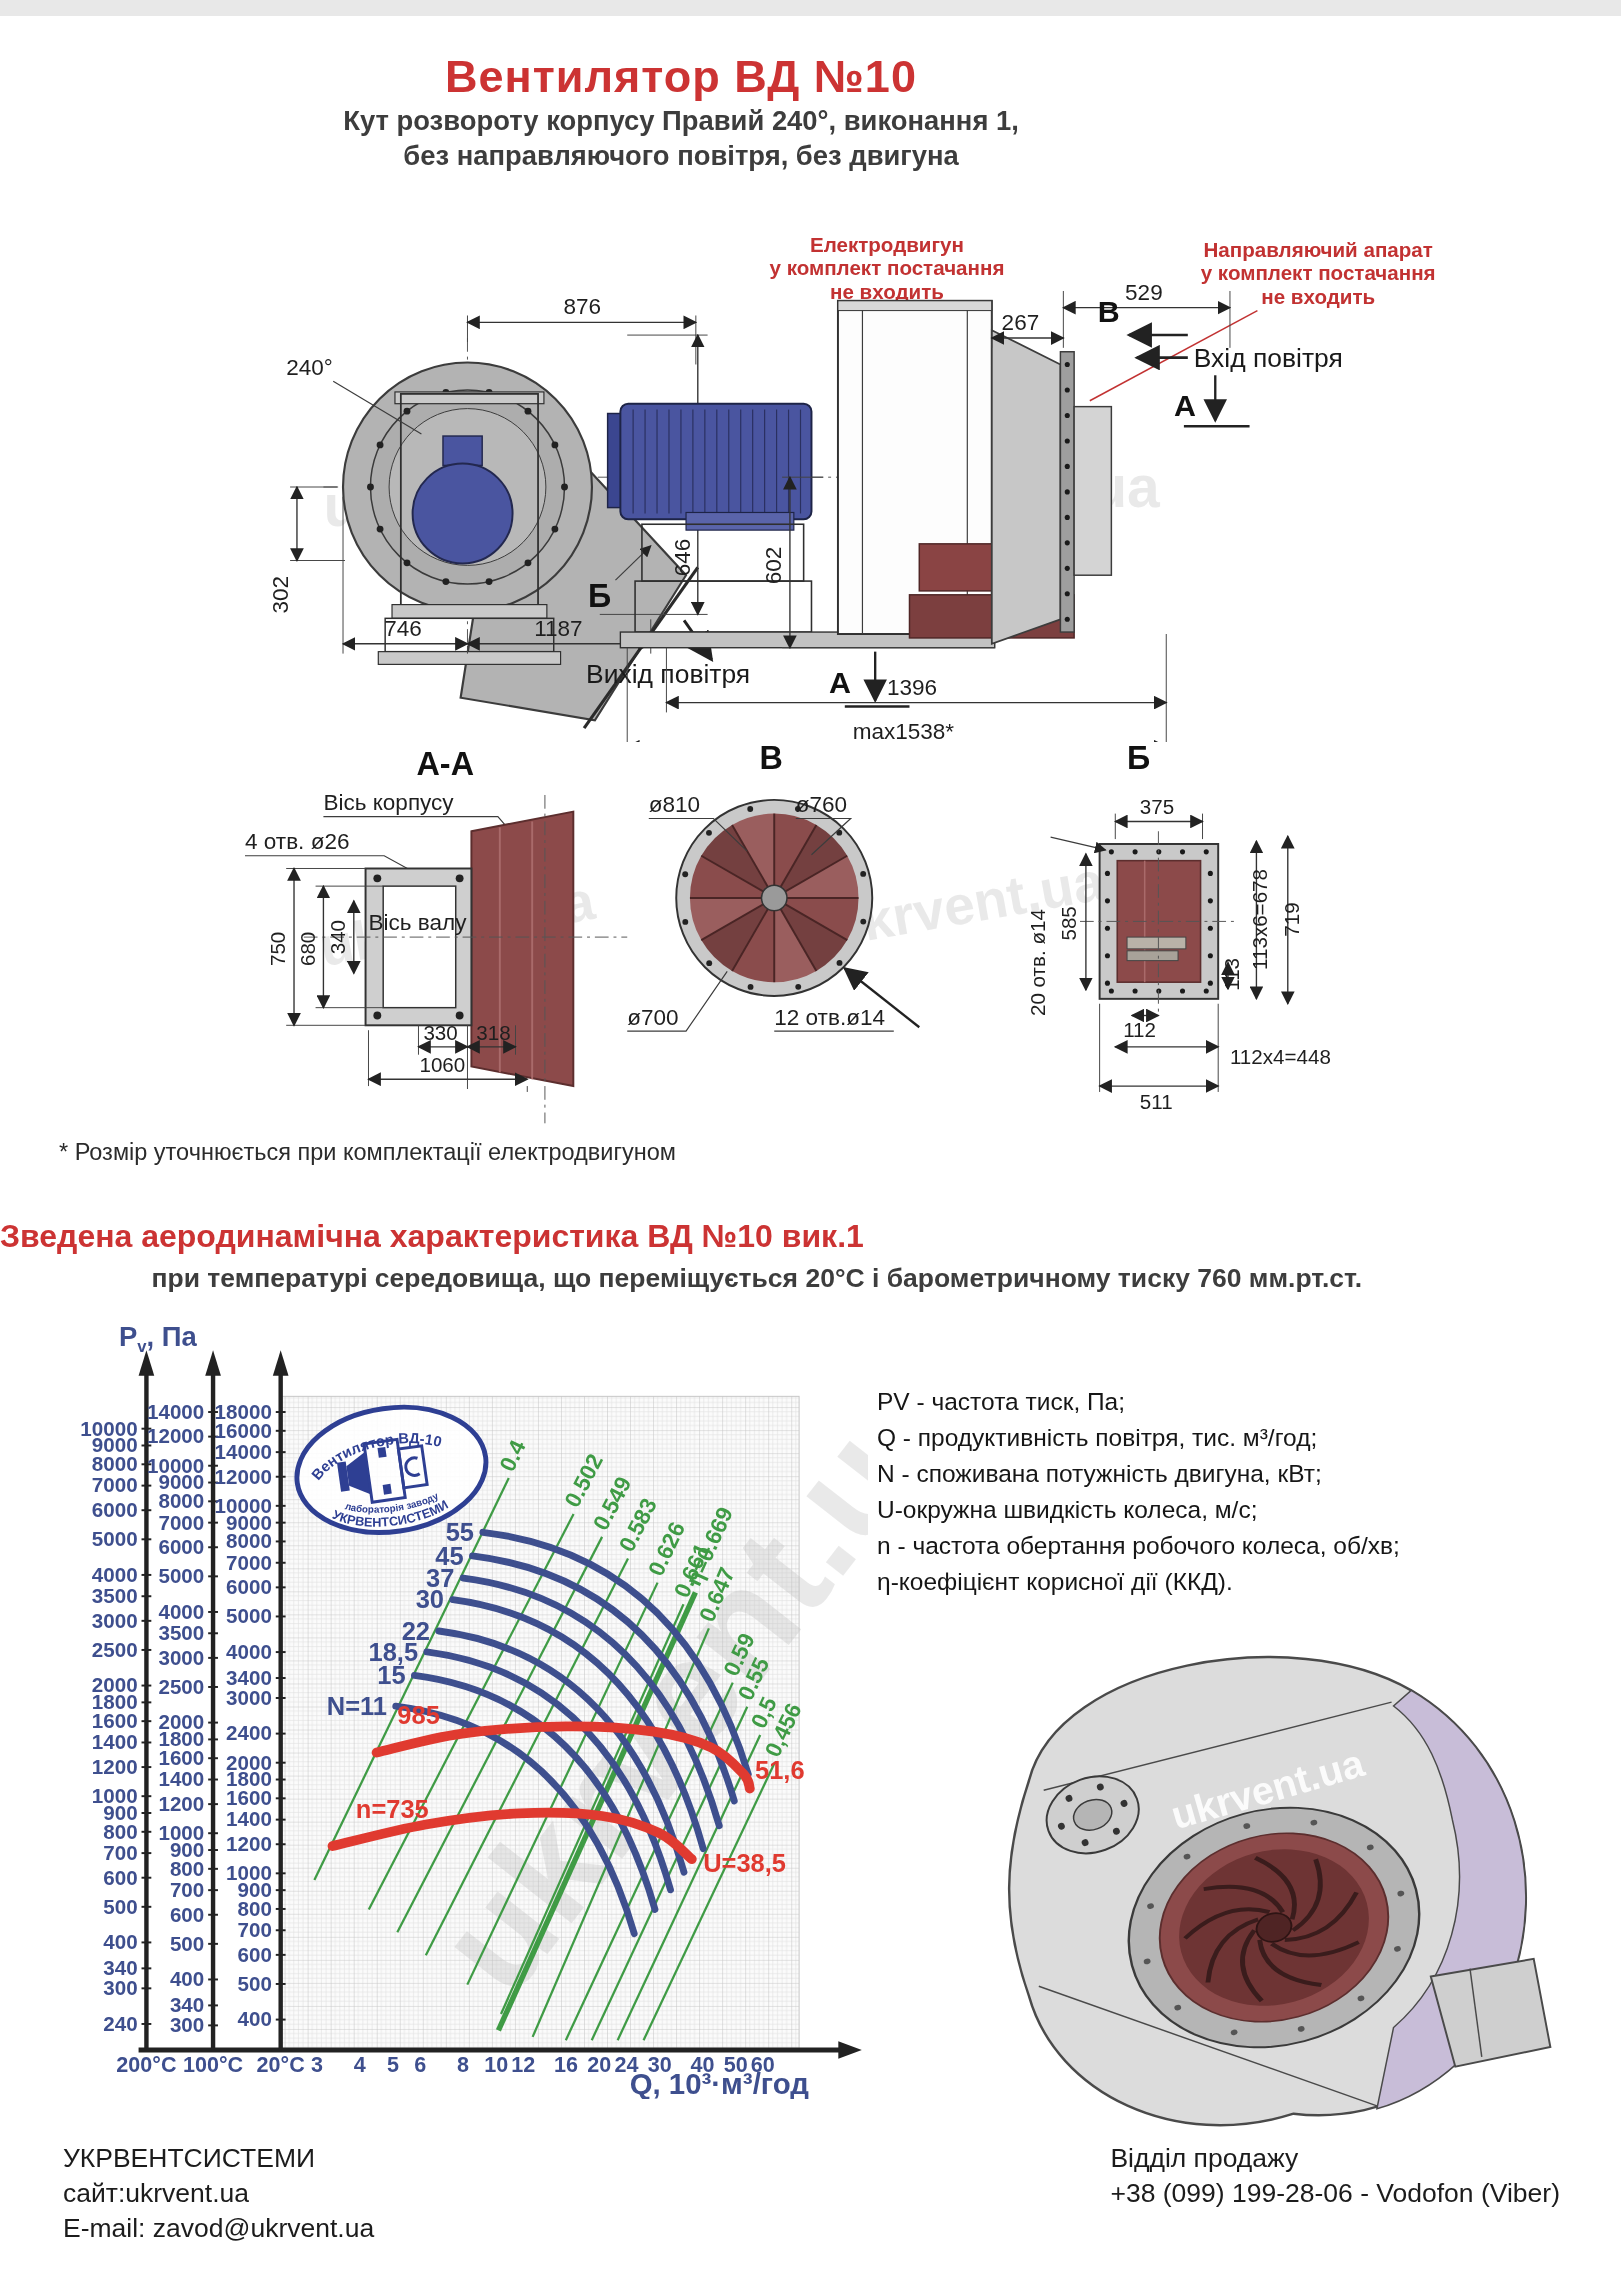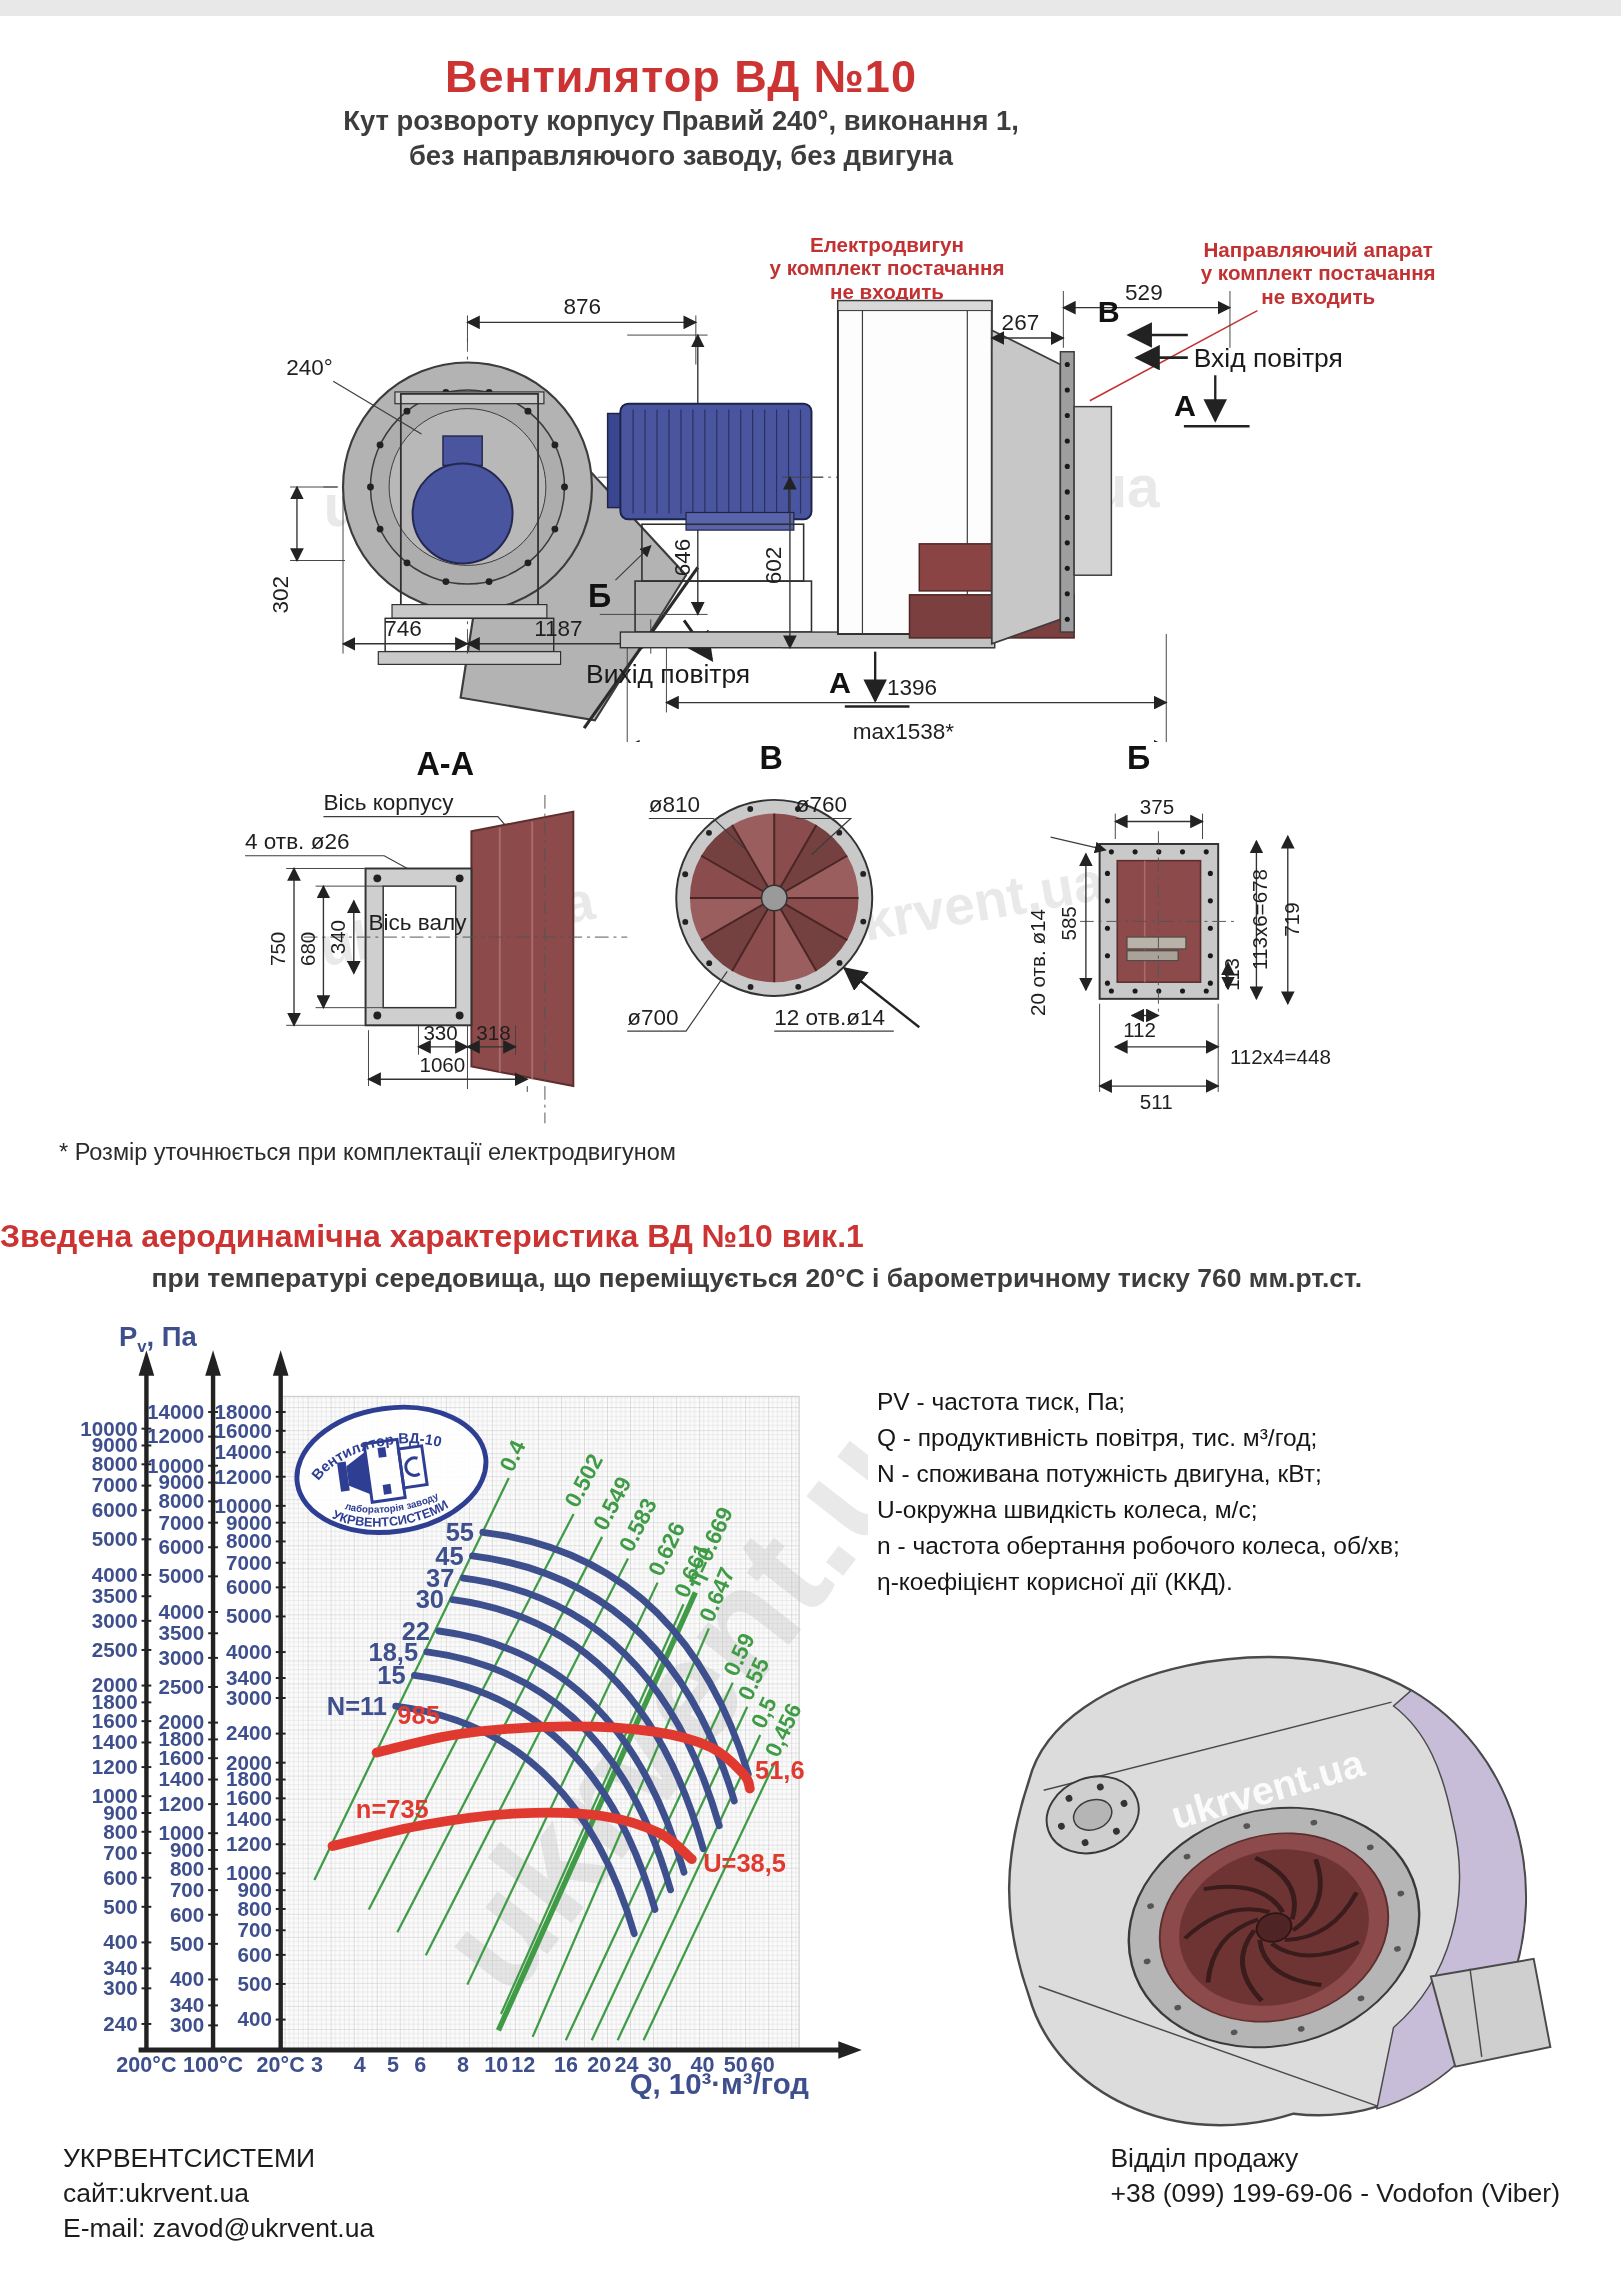--- a/index.html
+++ b/index.html
@@ -29,21 +29,21 @@
   .wm{fill:#bdbdbd;opacity:.32;font-weight:bold;}
 </style>
 </head>
 <body>
 
 <div class="page">
 
   <div class="abs hdr">
     <div class="title">Вентилятор  ВД №10</div>
     <div class="sub">Кут розвороту корпусу Правий 240°, виконання 1,</div>
-    <div class="sub">без направляючого заводу, без двигуна</div>
+    <div class="sub">без направляючого повітря, без двигуна</div>
   </div>
 
   <svg class="abs" style="left:0;top:167px" width="1621" height="559" viewBox="0 0 1654 570">
     <defs>
       <marker id="aeT" viewBox="0 0 10 10" refX="9" refY="5" markerWidth="10" markerHeight="10" orient="auto-start-reverse">
         <path d="M0,0L10,5L0,10z" fill="#222"></path>
       </marker>
     </defs>
 
     <text class="wm" x="330" y="350" font-size="60">ukrvent.ua</text>
@@ -722,17 +722,17 @@
     <text x="300" y="230" font-size="40" font-weight="bold" fill="#ffffff" opacity="0.9" transform="rotate(-16 300 230)">ukrvent.ua</text>
   </svg>
 
   <div class="abs footer-l">
     <div>УКРВЕНТСИСТЕМИ</div>
     <div>сайт:ukrvent.ua</div>
     <div>E-mail: zavod@ukrvent.ua</div>
   </div>
   <div class="abs footer-r">
     <div>Відділ продажу</div>
-    <div>+38 (099) 199-69-06 - Vodofon (Viber)</div>
+    <div>+38 (099) 199-28-06 - Vodofon (Viber)</div>
   </div>
   <div class="abs botline"></div>
 </div>
 
 
 </body></html>

